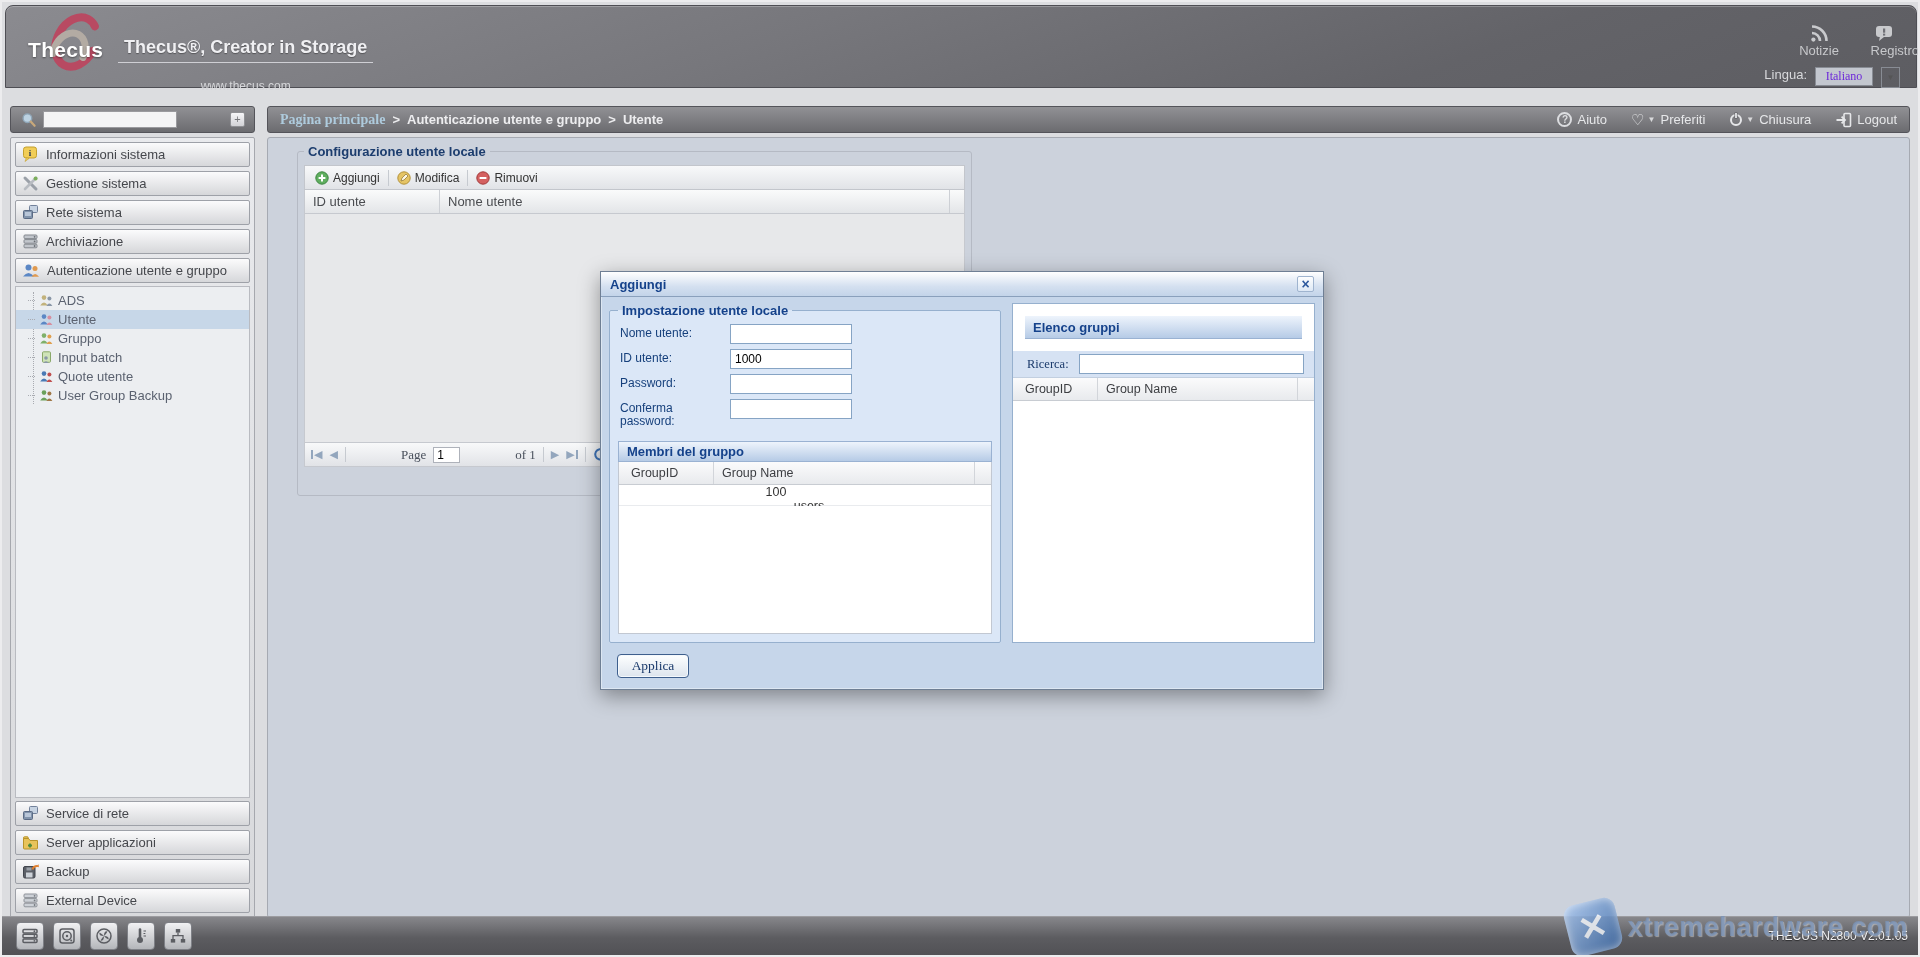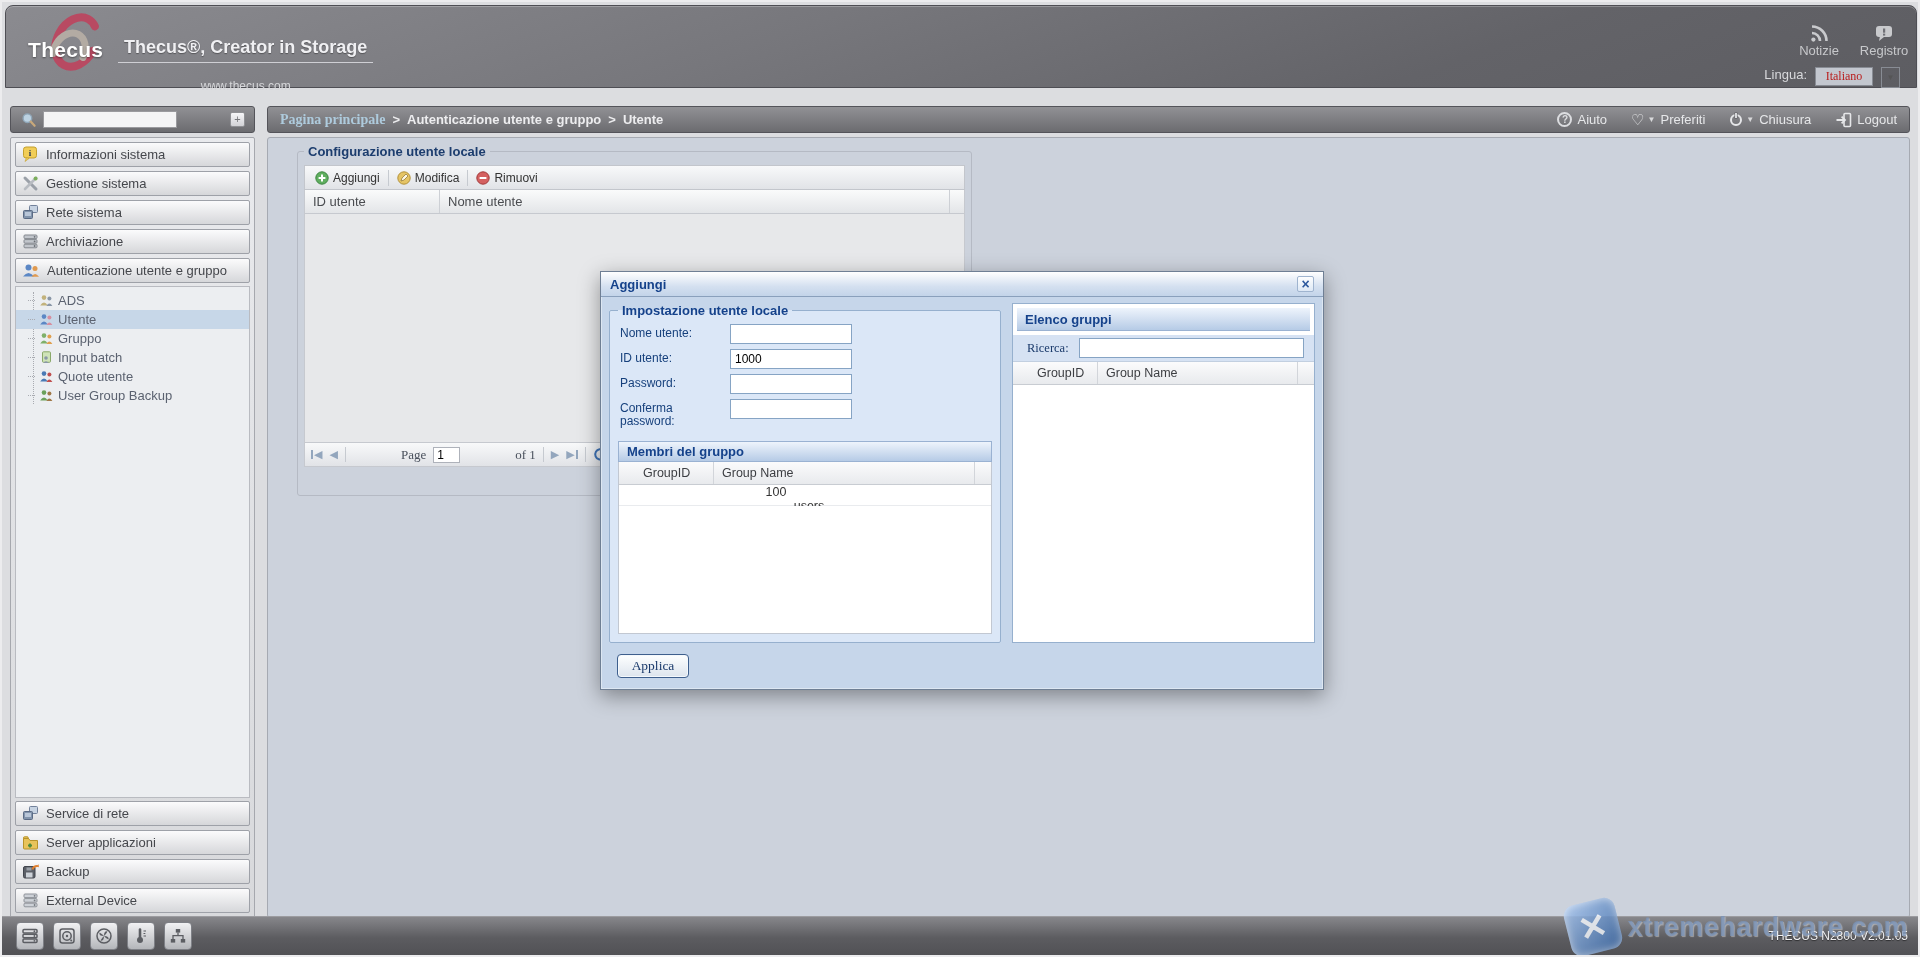--- a/index.html
+++ b/index.html
@@ -16,25 +16,25 @@
   .logo-swirl { position:absolute; left:30px; top:6px; }
   .brand-text { position:absolute; left:22px; top:32px; font-size:21px; font-weight:bold;
     color:#fff; text-shadow:0 1px 2px rgba(0,0,0,.45); letter-spacing:.3px; }
   .tagline-block { position:absolute; left:112px; top:31px; text-align:center; }
   .tagline { font-size:18px; font-weight:bold; color:#f0f0f3; padding:0 6px 4px 6px;
     border-bottom:1px solid #cfcfd4; text-shadow:0 1px 1px rgba(0,0,0,.35); }
   .website { font-size:12px; color:#d6d7da; margin-top:16px; }
   .hdr-action { position:absolute; top:15px; width:70px; text-align:center;
     color:#c7c8cb; font-size:13px; cursor:pointer; }
   .hdr-action .ic { height:22px; display:flex; align-items:flex-end; justify-content:center; }
-  .hdr-notizie { left:1778px; } .hdr-registro { left:1843px; }
+  .hdr-notizie { left:1778px; } .hdr-registro { left:1843px;text-align:right; }
   .lang-row { position:absolute; right:16px; top:61px; display:flex; align-items:flex-start; gap:8px; }
   .lang-label { font-size:13px; color:#d8d9dc; }
   .lang-select { width:58px; height:19px; background:#c3c7cf; border:1px solid #888c94;
-    color:#b91c1c; font-size:12px; display:flex; align-items:center; justify-content:center;
+    color:#6d28d9; font-size:12px; display:flex; align-items:center; justify-content:center;
     font-family:"Liberation Serif",serif; cursor:pointer; }
   .lang-arrow { width:19px; height:21px; background:linear-gradient(#eceden,#c3c5cb);
     border:1px solid #888c94; font-size:8px; color:#555; display:flex; align-items:center;
     justify-content:center; cursor:pointer; }
 
   
   .bar { position:absolute; top:104px; height:27px; border:1px solid #54545a; border-radius:3px;
     background:linear-gradient(#919195,#6b6b6f); display:flex; align-items:center; }
   .sidebar-search { left:8px; width:245px; }
   .search-input { width:134px; height:17px; margin-left:6px; border:1px solid #9a9a9e;
@@ -115,30 +115,30 @@
   .frow { display:flex; margin:5px 0 0 10px; }
   .frow .flabel { width:110px; font-size:12px; color:#16407c; padding-top:3px; line-height:1.1; }
   .frow input { width:122px; height:20px; border:1px solid #86a4c4; font-size:12px; padding:0 4px; background:#fff; }
   .section-bar { margin:13px 8px 0 8px; height:21px; background:linear-gradient(#eef4fc,#b6cbe6);
     border:1px solid #9ab2d2; display:flex; align-items:center; padding-left:8px;
     font-size:13px; font-weight:bold; color:#15428b; }
   .dlg-grid { margin:0 8px 8px 8px; border:1px solid #c2c8d2; border-top:none; background:#fff;
     flex:1; display:flex; flex-direction:column; }
   .dg-hd { height:23px; display:flex; background:linear-gradient(#fbfbfc,#e8eaed);
     border-bottom:1px solid #c8ccd2; font-size:12.5px; color:#3c3e42; align-items:center; }
-  .dg-hd .c1 { width:95px; padding-left:24px; border-right:1px solid #d2d5da; height:100%;
+  .dg-hd .c1 { width:95px; padding-left:12px; border-right:1px solid #d2d5da; height:100%;
     display:flex; align-items:center; cursor:pointer; }
   .dg-hd .c2 { flex:1; padding-left:8px; height:100%; display:flex; align-items:center; cursor:pointer; }
   .dg-hd .cf { width:17px; border-left:1px solid #d2d5da; height:100%; }
   .dg-row { height:21px; display:flex; align-items:center; font-size:12.5px; color:#333;
     border-bottom:1px solid #e9ebee; cursor:pointer;flex-direction:column; }
   .dg-row .c1 { width:95px; padding-left:8px; }
   .dg-row .c2 { flex:1; padding-left:8px; }
   .right-panel { flex:1; background:#fff; border:1px solid #96b0ce; display:flex; flex-direction:column; }
-  .right-panel .section-bar { margin:4px; border-left:none; border-right:none; border-top:none; height:23px; }
+  .right-panel .section-bar { margin:12px; border-left:none; border-right:none; border-top:none; height:23px; }
   .search-row { height:27px; background:#d6e2f3; display:flex; align-items:center;
     border-bottom:1px solid #c2cfe0; }
   .search-label { font-family:"Liberation Serif",serif; font-size:12.5px; color:#1a3a6b; margin-left:14px; }
   .search-row input { flex:1; margin:0 10px 0 10px; height:20px; border:1px solid #86a4c4;
     font-size:12px; padding:0 4px; background:#fff; }
   .right-panel .dg-hd .c1 { width:85px; }
   .dg-fill { flex:1; background:#fff; }
   .apply-btn { position:absolute; left:16px; bottom:11px; width:72px; height:24px;
     background:linear-gradient(#feffff,#dde4ed); border:1px solid #3e5f8d; border-radius:4px;
     font-family:"Liberation Serif",serif; font-size:13.5px; color:#1a3a6b;

